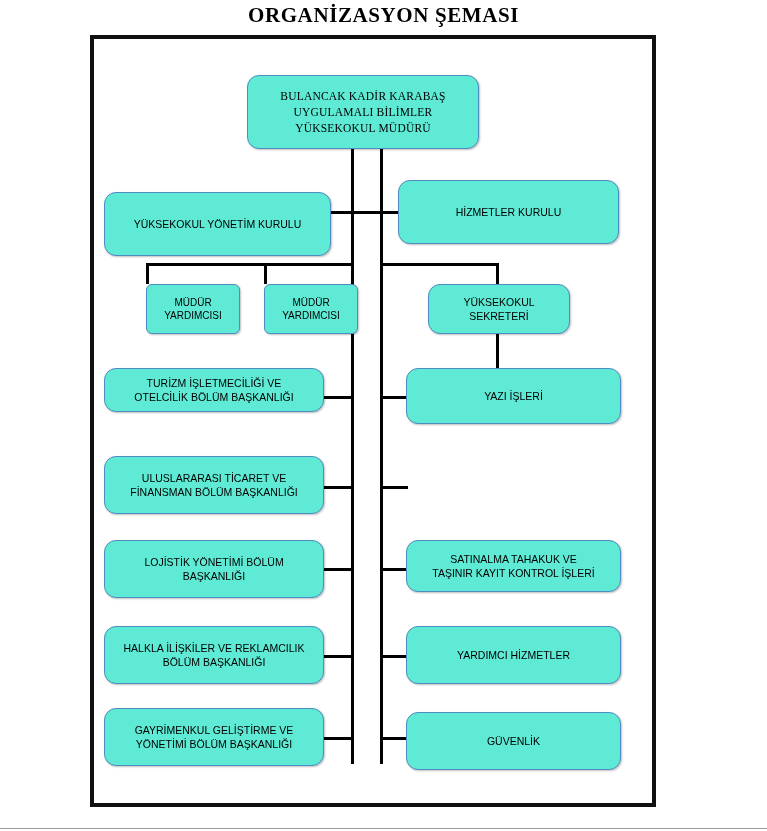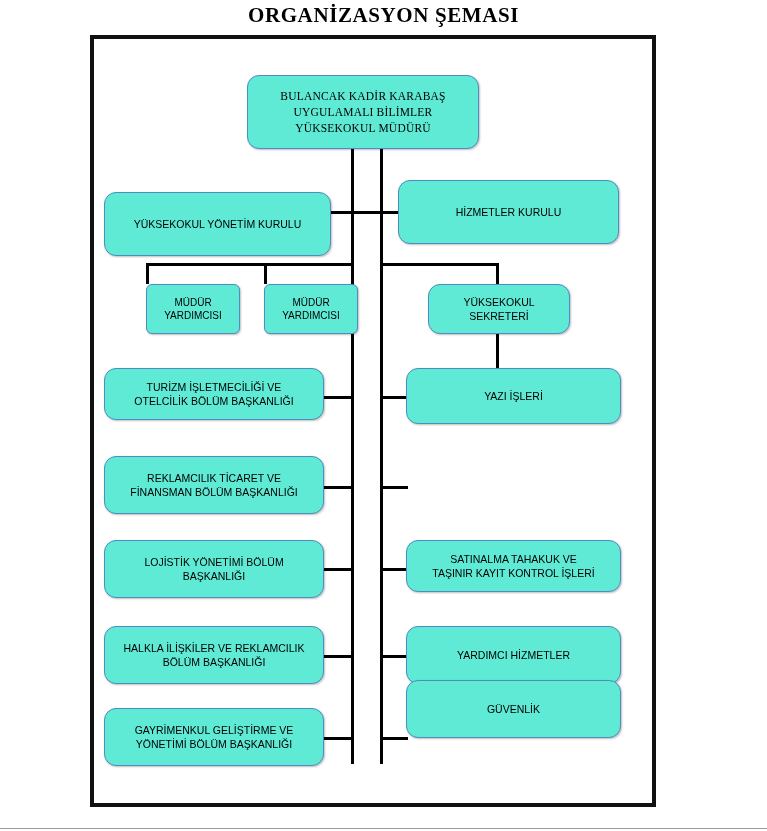--- a/index.html
+++ b/index.html
@@ -170,27 +170,27 @@
   <div class="node small" style="left:228px; top:284px; width:94px; height:50px;">
     <span class="label">MÜDÜR
 YARDIMCISI</span>
   </div>
 
   <div class="node" style="left:428px; top:284px; width:142px; height:50px;">
     <span class="label">YÜKSEKOKUL
 SEKRETERİ</span>
   </div>
 
-  <div class="node" style="left:104px; top:368px; width:220px; height:52px;">
+  <div class="node" style="left:104px; top:368px; width:220px; height:44px;">
     <span class="label">TURİZM İŞLETMECİLİĞİ VE
 OTELCİLİK BÖLÜM BAŞKANLIĞI</span>
   </div>
 
   <div class="node" style="left:104px; top:456px; width:220px; height:58px;">
-    <span class="label">REKLAMCILIK TİCARET VE
+    <span class="label">ULUSLARARASI TİCARET VE
 FİNANSMAN BÖLÜM BAŞKANLIĞI</span>
   </div>
 
   <div class="node" style="left:104px; top:540px; width:220px; height:58px;">
     <span class="label">LOJİSTİK YÖNETİMİ BÖLÜM
 BAŞKANLIĞI</span>
   </div>
 
   <div class="node" style="left:104px; top:626px; width:220px; height:58px;">
     <span class="label">HALKLA İLİŞKİLER VE REKLAMCILIK
@@ -209,19 +209,19 @@
 
   <div class="node" style="left:406px; top:540px; width:215px; height:52px;">
     <span class="label">SATINALMA TAHAKUK VE
 TAŞINIR KAYIT KONTROL İŞLERİ</span>
   </div>
 
   <div class="node" style="left:406px; top:626px; width:215px; height:58px;">
     <span class="label">YARDIMCI HİZMETLER</span>
   </div>
 
-  <div class="node" style="left:406px; top:680px; width:215px; height:58px;">
+  <div class="node" style="left:406px; top:712px; width:215px; height:58px;">
     <span class="label">GÜVENLİK</span>
   </div>
 
 </div>
 
 <div id="page-rule"></div>
 
 </body></html>

